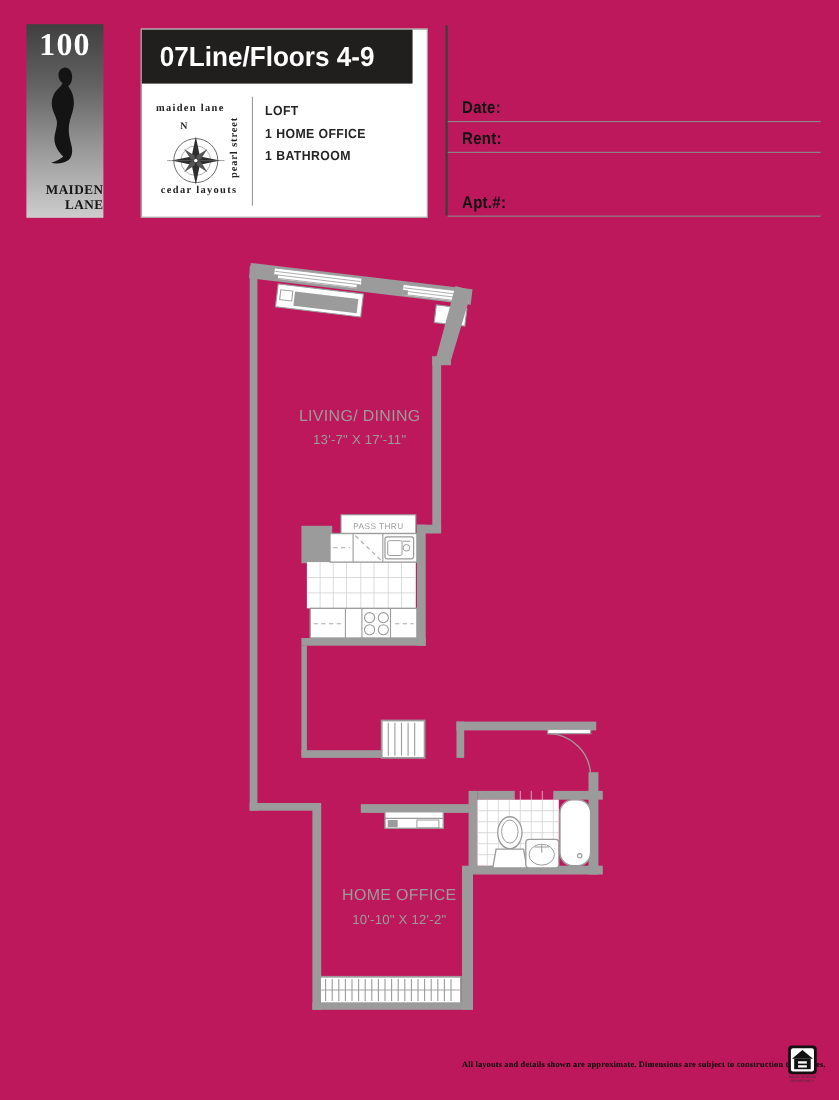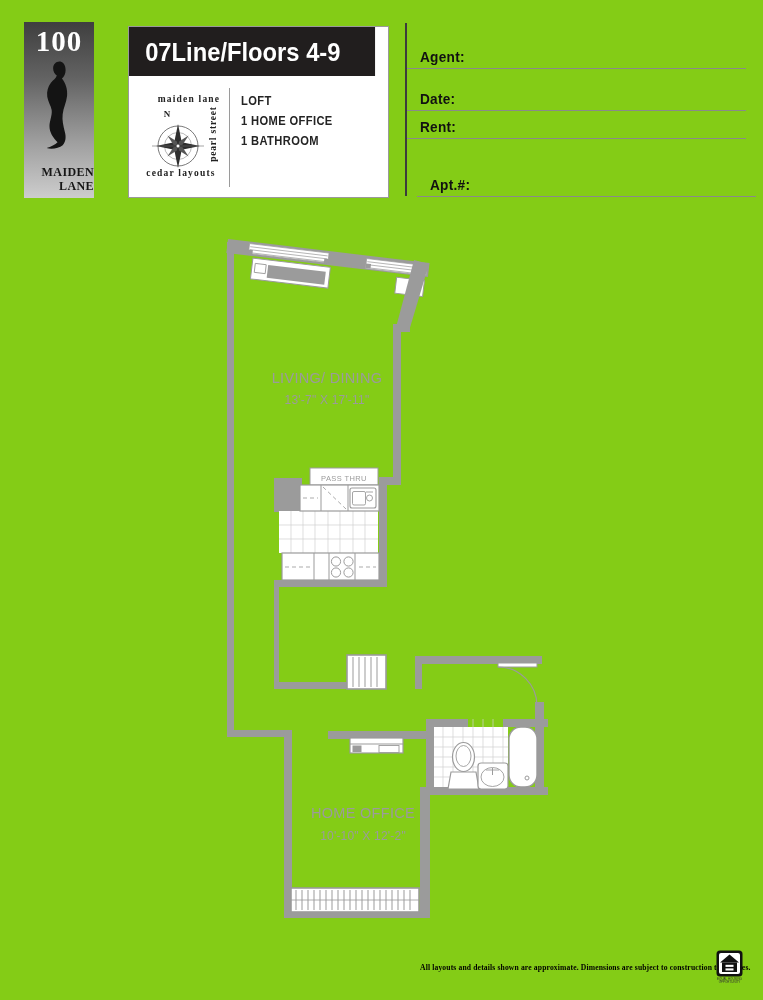--- a/index.html
+++ b/index.html
@@ -1,55 +1,55 @@
 <!DOCTYPE html>
 <html><head>
 <meta charset="utf-8">
 <style>
   html,body{margin:0;padding:0;background:#fff;}
-  .page{position:relative;width:763px;height:1000px;background:#84cc16;overflow:hidden;
+  .page{position:relative;width:763px;height:1000px;background:#be185d;overflow:hidden;
         font-family:"Liberation Sans",sans-serif;}
 
   
   .logo{position:absolute;left:24px;top:22px;width:70px;height:176px;
         background:linear-gradient(180deg,#3f3f3f 0%,#636363 32%,#9e9e9e 68%,#cdcdcd 100%);
         text-align:center;}
   .logo-number{font-family:"Liberation Serif",serif;font-weight:bold;color:#fff;
                font-size:29px;padding-top:3px;letter-spacing:1px;}
   .logo-mermaid{position:absolute;left:50%;top:33px;transform:translateX(-50%);}
   .logo-name{position:absolute;bottom:5px;width:100%;font-family:"Liberation Serif",serif;
              font-weight:bold;color:#161616;font-size:12px;line-height:14px;letter-spacing:.4px;text-align:right;}
 
   
   .header-box{position:absolute;left:128px;top:26px;width:261px;height:172px;
               border:1px solid #9a9a9a;background:#fff;box-sizing:border-box;}
   .header-title{height:49px;background:#211e1e;color:#fff;font-size:25px;font-weight:bold;
                 line-height:50px;padding-left:17px;white-space:nowrap;
                 transform:scaleX(.95);transform-origin:left center;}
   .street-label{position:absolute;font-family:"Liberation Serif",serif;font-weight:bold;
                 font-size:9.5px;letter-spacing:1.2px;color:#222;text-align:center;}
-  .street-n{left:16px;top:67px;width:88px;}
+  .street-n{left:0;top:67px;width:88px;}
   .street-s{left:2px;top:141px;width:100px;}
   .street-e{left:45px;top:101px;width:80px;height:12px;transform:rotate(-90deg);letter-spacing:.8px;}
   .compass-n{position:absolute;left:31px;top:82px;width:14px;text-align:center;
              font-family:"Liberation Serif",serif;font-weight:bold;font-size:9px;color:#222;}
   .compass{position:absolute;left:16px;top:93px;}
   .hdr-divider{position:absolute;left:100px;top:61px;width:1px;height:99px;background:#9a9a9a;}
   .unit-list{position:absolute;left:112px;top:64px;color:#242424;font-size:12px;font-weight:bold;
              letter-spacing:.4px;line-height:20px;transform:scaleX(.93);transform-origin:left top;
              white-space:nowrap;}
 
   
   .form{position:absolute;left:405px;top:23px;width:341px;height:175px;}
   .form-bar{position:absolute;left:0;top:0;width:2px;height:173px;background:#3c3c3c;}
   .form-row{position:absolute;left:2px;width:339px;height:30px;border-bottom:1px solid #8a8a8a;}
   .form-row span{position:absolute;left:13px;bottom:2px;font-size:15.5px;font-weight:bold;
                  color:#111;letter-spacing:.3px;transform:scaleX(.88);transform-origin:left bottom;
                  white-space:nowrap;}
-  .row-0{top:15px;} .row-1{top:57px;} .row-2{top:85px;} .row-3{top:143px;margin-left:10px;}
+  .row-0{top:15px;} .row-1{top:57px;} .row-2{top:85px;} .row-3{top:143px;}
 
   
   .plan{position:absolute;left:0;top:0;}
   .room-name{font-family:"Liberation Sans",sans-serif;font-size:14.5px;fill:#9b9b9b;letter-spacing:.3px;}
   .room-dims{font-family:"Liberation Sans",sans-serif;font-size:12px;fill:#9b9b9b;letter-spacing:.2px;}
   .tiny-label{font-family:"Liberation Sans",sans-serif;font-size:7.5px;fill:#9b9b9b;letter-spacing:.4px;}
 
   
   .disclaimer{position:absolute;left:420px;top:963px;width:292px;text-align:right;
               font-family:"Liberation Serif",serif;font-weight:bold;font-size:7.6px;
@@ -107,23 +107,20 @@
 
     <div class="unit-list">
       <div>LOFT</div>
       <div>1 HOME OFFICE</div>
       <div>1 BATHROOM</div>
     </div>
   </div>
 
   <div class="form">
     <div class="form-bar"></div>
-    <div class="form-row row-0">
-      <span>Agent:</span>
-      </div>
     <div class="form-row row-1">
       <span>Date:</span>
       </div>
     <div class="form-row row-2">
       <span>Rent:</span>
       </div>
     <div class="form-row row-3">
       <span>Apt.#:</span>
       </div>
   </div>

